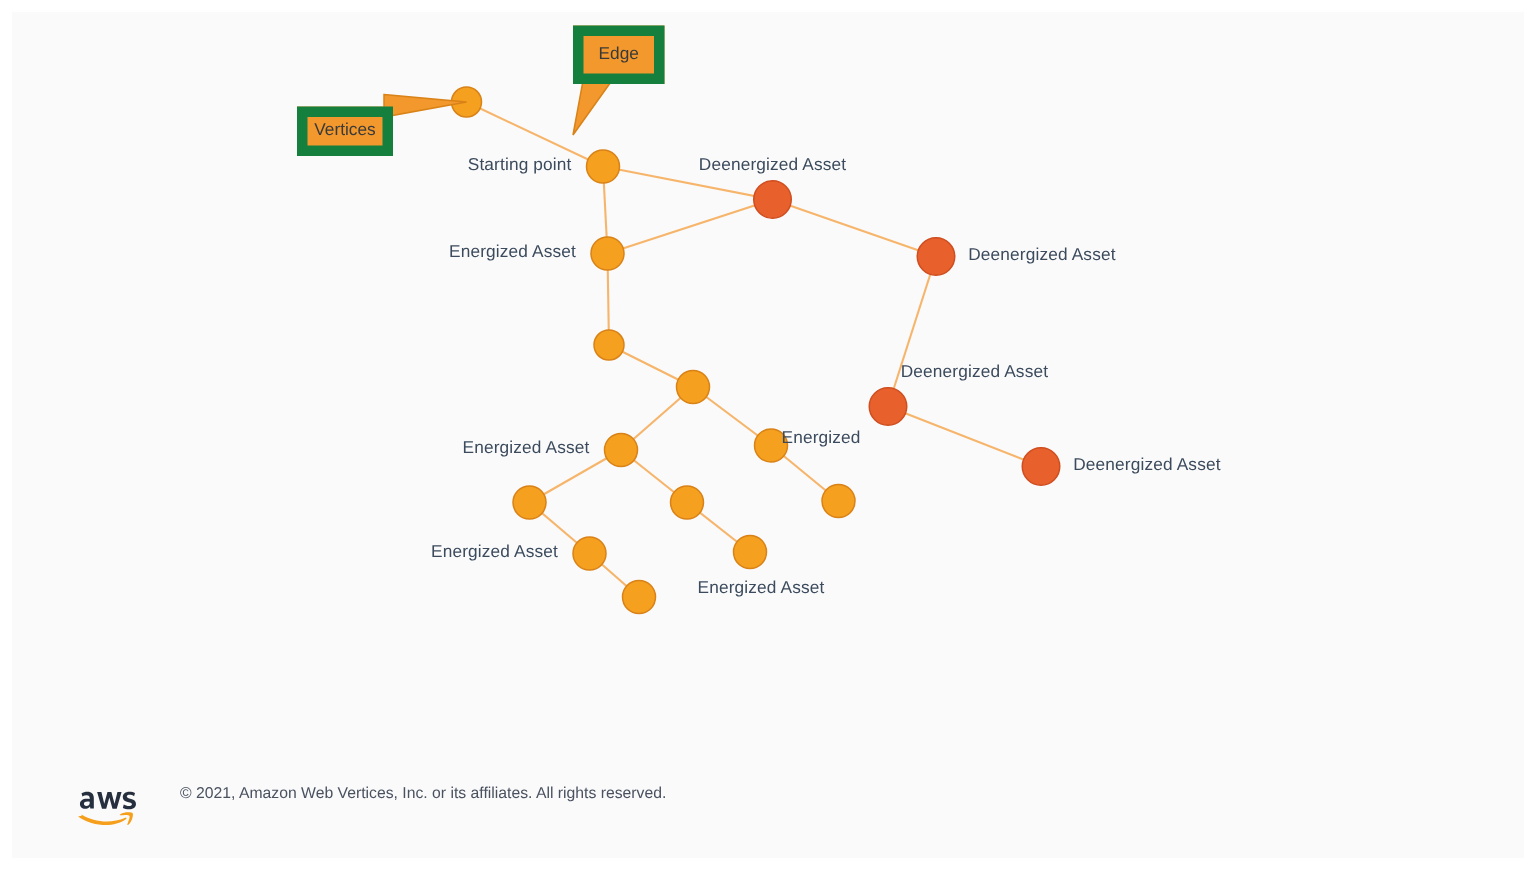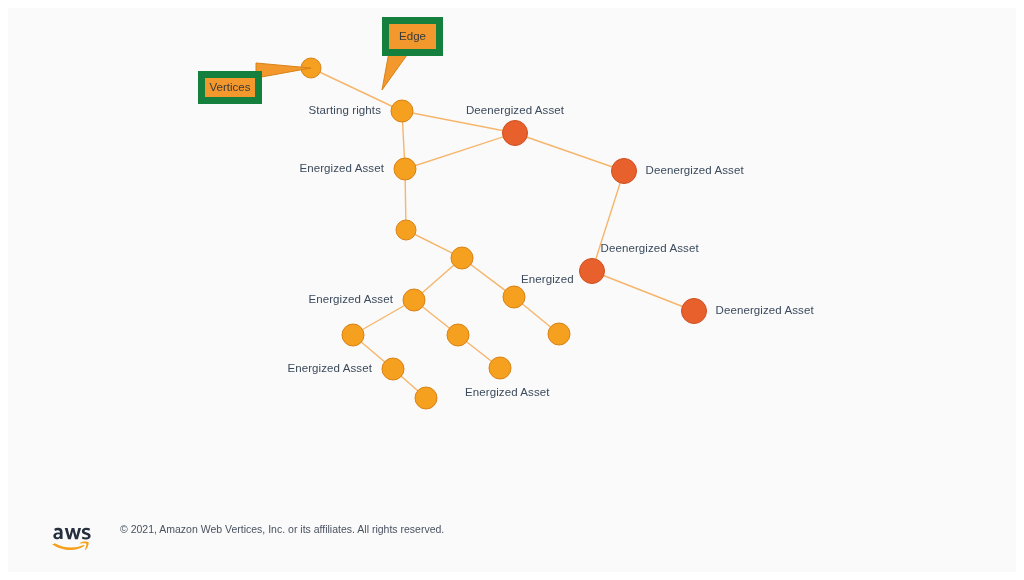--- a/index.html
+++ b/index.html
@@ -149,26 +149,26 @@
           <circle cx="506" cy="289" r="11" fill="#f5a01e" stroke="#d98217" stroke-width="1"></circle>
           <circle cx="551" cy="326" r="11" fill="#f5a01e" stroke="#d98217" stroke-width="1"></circle>
           <circle cx="507" cy="125" r="12.5" fill="#e8602c" stroke="#cf4e20" stroke-width="1"></circle>
           <circle cx="616" cy="163" r="12.5" fill="#e8602c" stroke="#cf4e20" stroke-width="1"></circle>
           <circle cx="584" cy="263" r="12.5" fill="#e8602c" stroke="#cf4e20" stroke-width="1"></circle>
           <circle cx="686" cy="303" r="12.5" fill="#e8602c" stroke="#cf4e20" stroke-width="1"></circle>
         </g>
     </svg>
 
     <div id="labels-layer" style="position:absolute;left:0;top:0;width:1008px;height:564px;">
-        <div class="node-label left" style="left: 373px; top: 103px;">Starting rights</div>
+        <div class="node-label left" style="left: 373px; top: 103px;">Starting point</div>
         <div class="node-label left" style="left: 376px; top: 161px;">Energized Asset</div>
         <div class="node-label left" style="left: 385px; top: 292px;">Energized Asset</div>
         <div class="node-label left" style="left: 364px; top: 361px;">Energized Asset</div>
         <div class="node-label" style="left: 457px; top: 379px;">Energized Asset</div>
-        <div class="node-label" style="left: 513px; top: 266px;">Energized</div>
+        <div class="node-label" style="left: 513px; top: 279px;">Energized</div>
         <div class="node-label" style="left: 507px; top: 96.5px; transform: translate(-50%, 0px);">Deenergized Asset</div>
         <div class="node-label right" style="left: 637.5px; top: 163px;">Deenergized Asset</div>
         <div class="node-label" style="left: 592.5px; top: 234.5px;">Deenergized Asset</div>
         <div class="node-label right" style="left: 707.5px; top: 303px;">Deenergized Asset</div>
       </div>
 
     <svg id="callout-tails" viewBox="0 0 1008 564" xmlns="http://www.w3.org/2000/svg">
 
       <polygon points="248,55 303,60 248,70" fill="#f2982c" stroke="#d98217" stroke-width="1"></polygon>
 

